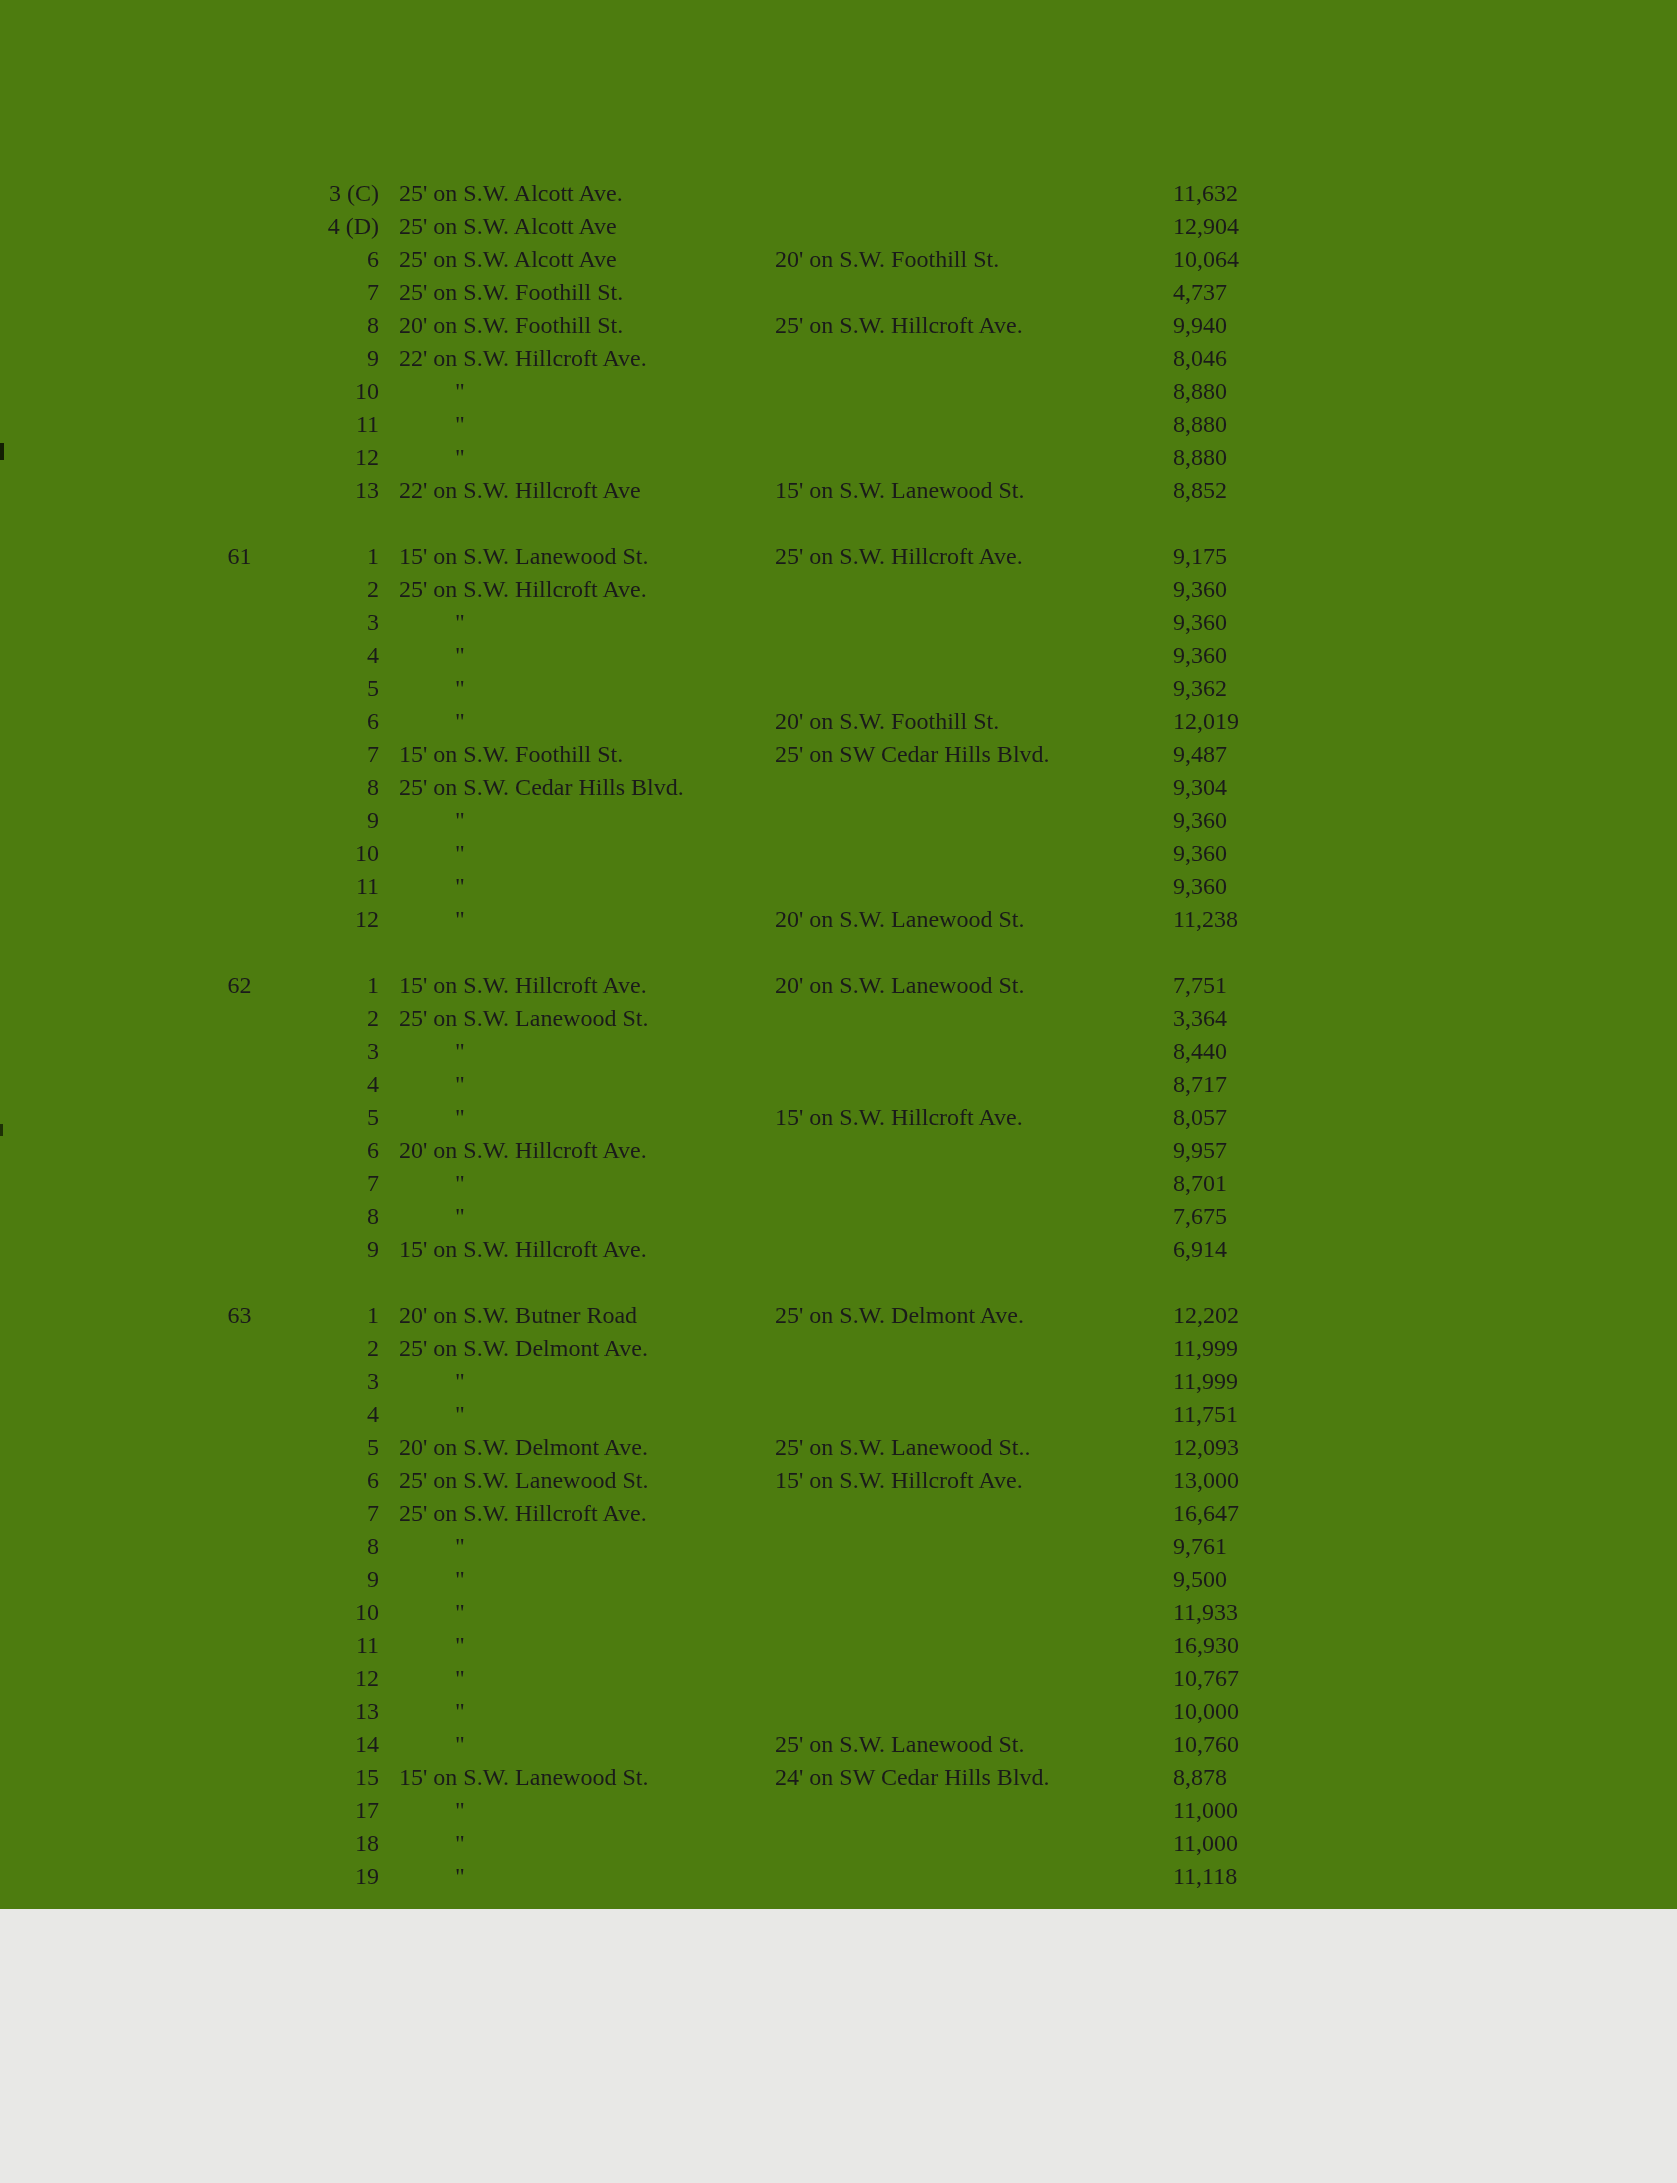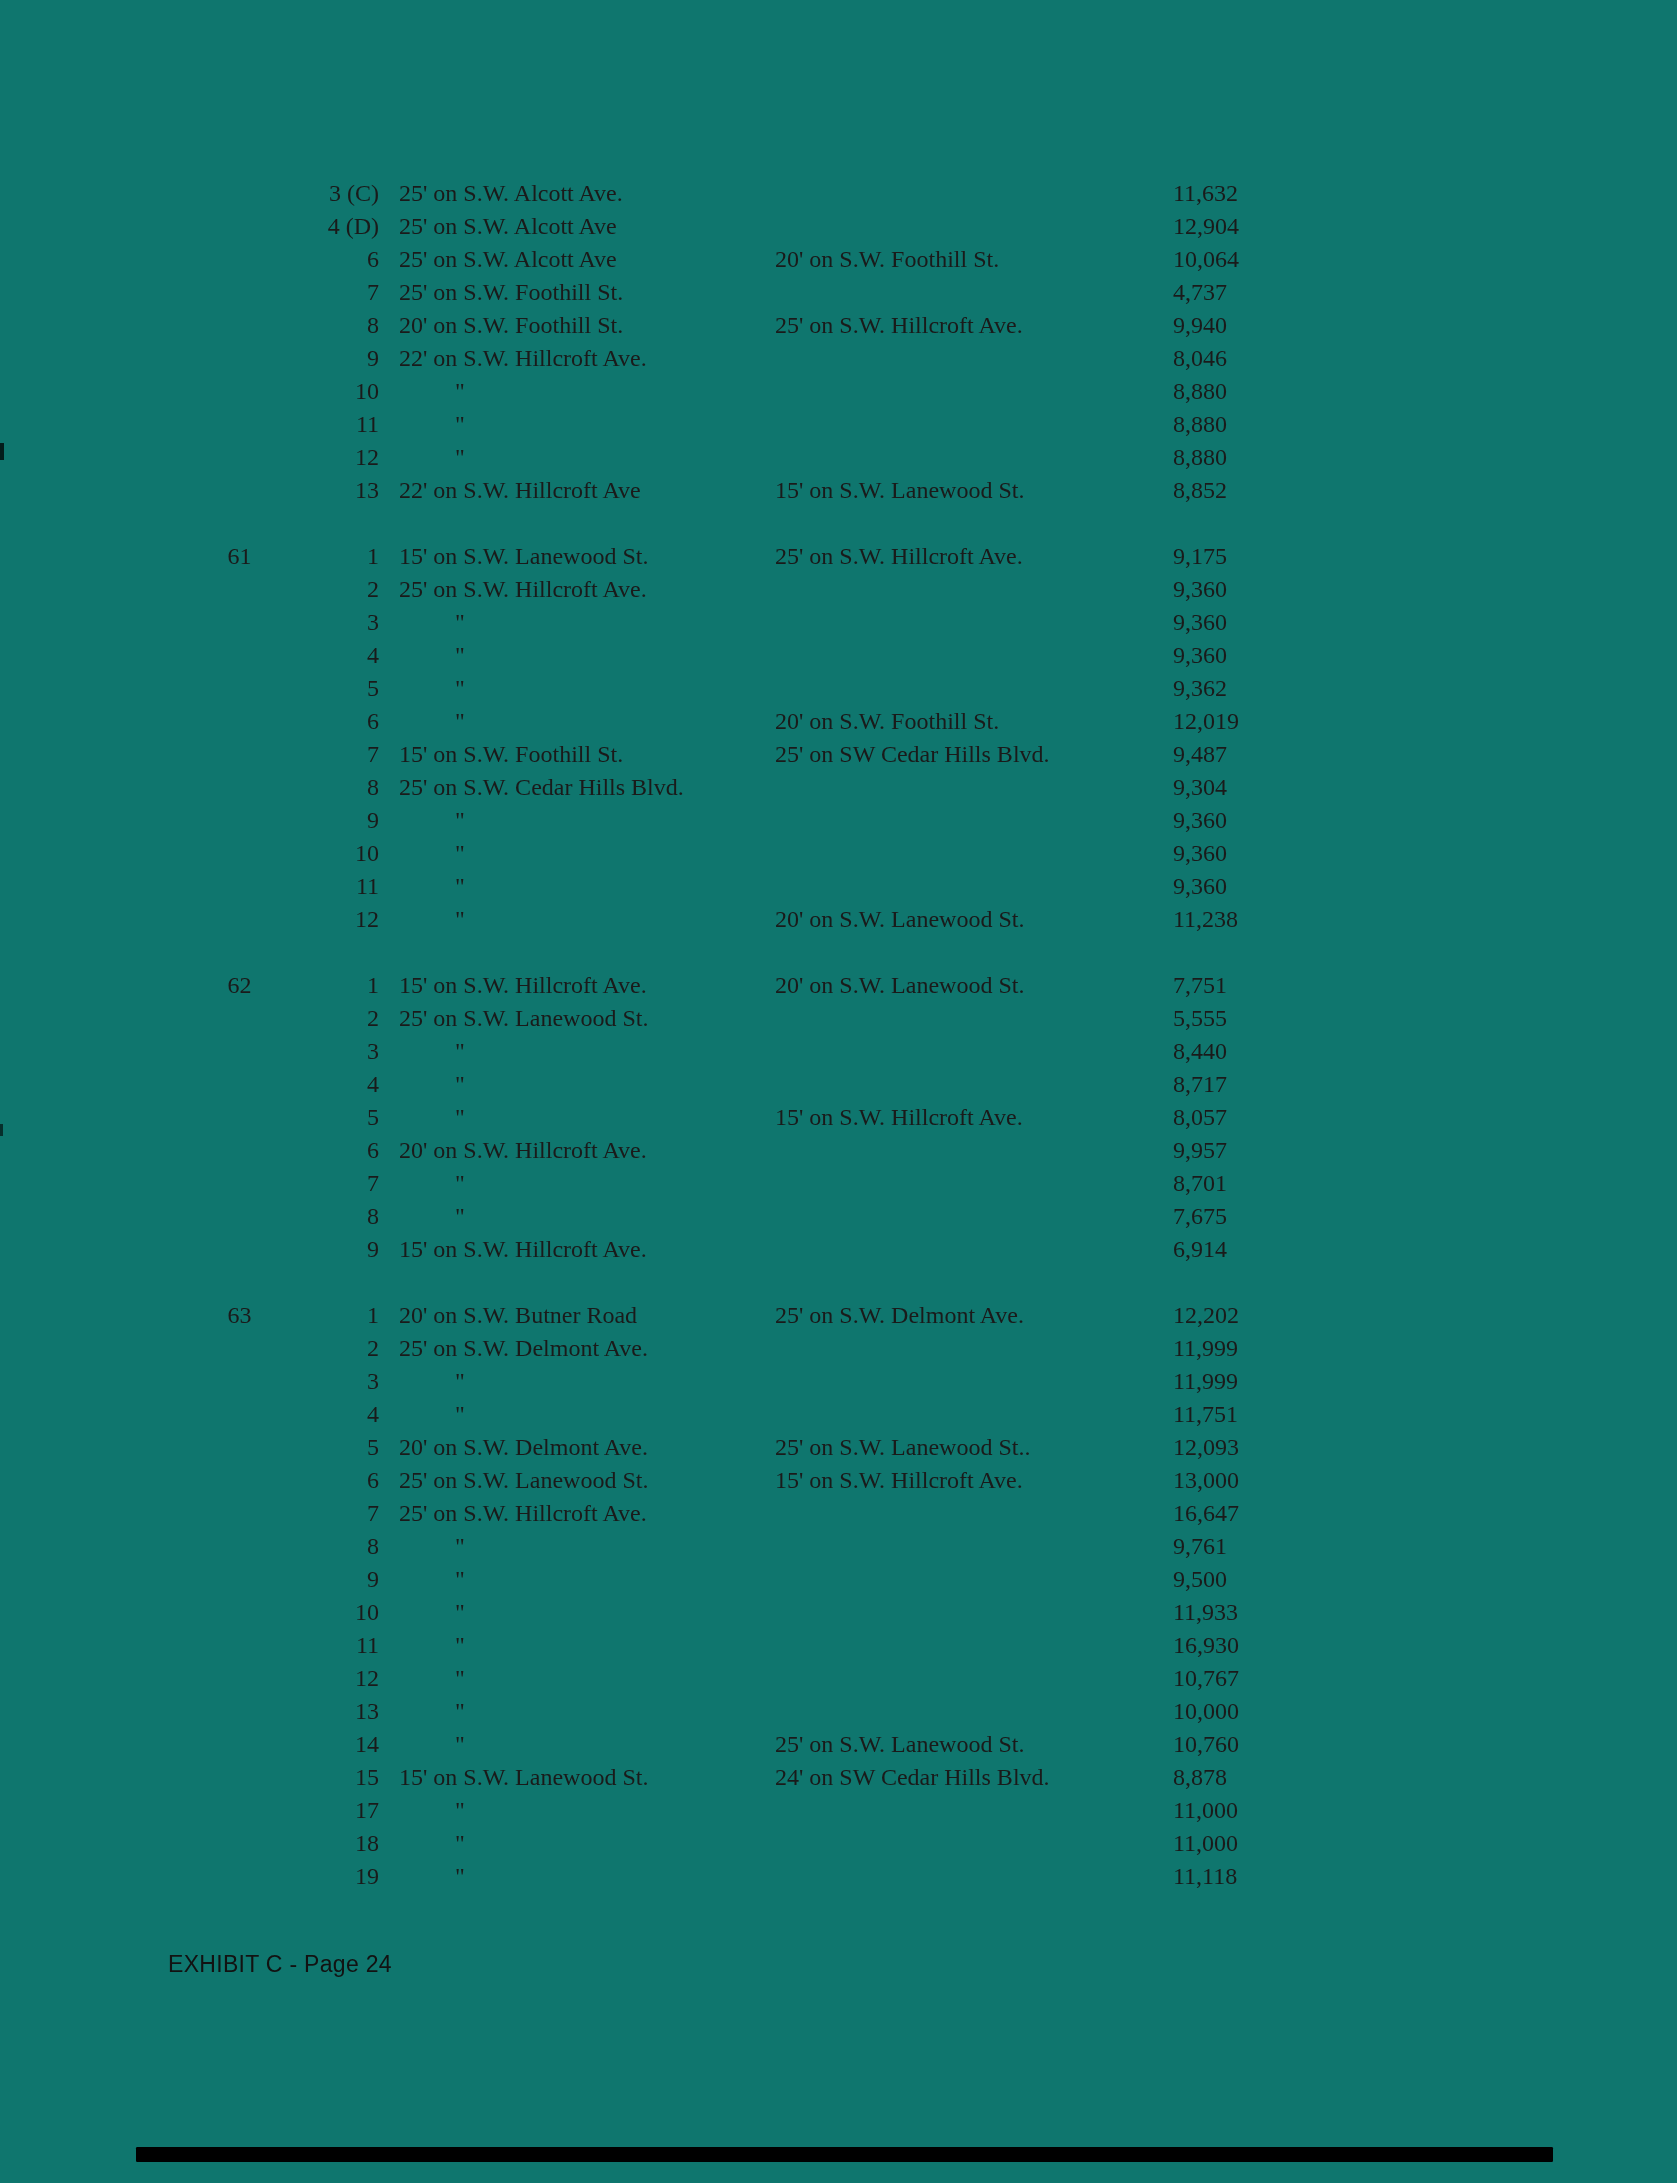--- a/index.html
+++ b/index.html
@@ -3,22 +3,22 @@
 <meta charset="utf-8">
 <style>
   html, body {
     margin: 0;
     padding: 0;
     background: #e8e8e6;
   }
   .page {
     position: relative;
     width: 1678px;
-    height: 2183px;
-    background: #0f766e;
+    height: 1909px;
+    background: #4d7c0f;
     overflow: hidden;
     font-family: "Liberation Serif", "DejaVu Serif", serif;
     color: #1a1a1a;
   }
   .table-area {
     position: absolute;
     left: 173px;
     top: 177px;
   }
   .section {
@@ -246,21 +246,21 @@
           <div class="cell lot-number">1</div>
           <div class="cell frontage-primary">15' on S.W. Hillcroft Ave.</div>
           <div class="cell frontage-secondary">20' on S.W. Lanewood St.</div>
           <div class="cell square-feet-value">7,751</div>
         </div>
         <div class="row">
           <div class="cell block-number"></div>
           <div class="cell lot-number">2</div>
           <div class="cell frontage-primary">25' on S.W. Lanewood St.</div>
           <div class="cell frontage-secondary"></div>
-          <div class="cell square-feet-value">5,555</div>
+          <div class="cell square-feet-value">3,364</div>
         </div>
         <div class="row">
           <div class="cell block-number"></div>
           <div class="cell lot-number">3</div>
           <div class="cell frontage-primary ditto">"</div>
           <div class="cell frontage-secondary"></div>
           <div class="cell square-feet-value">8,440</div>
         </div>
         <div class="row">
           <div class="cell block-number"></div>

